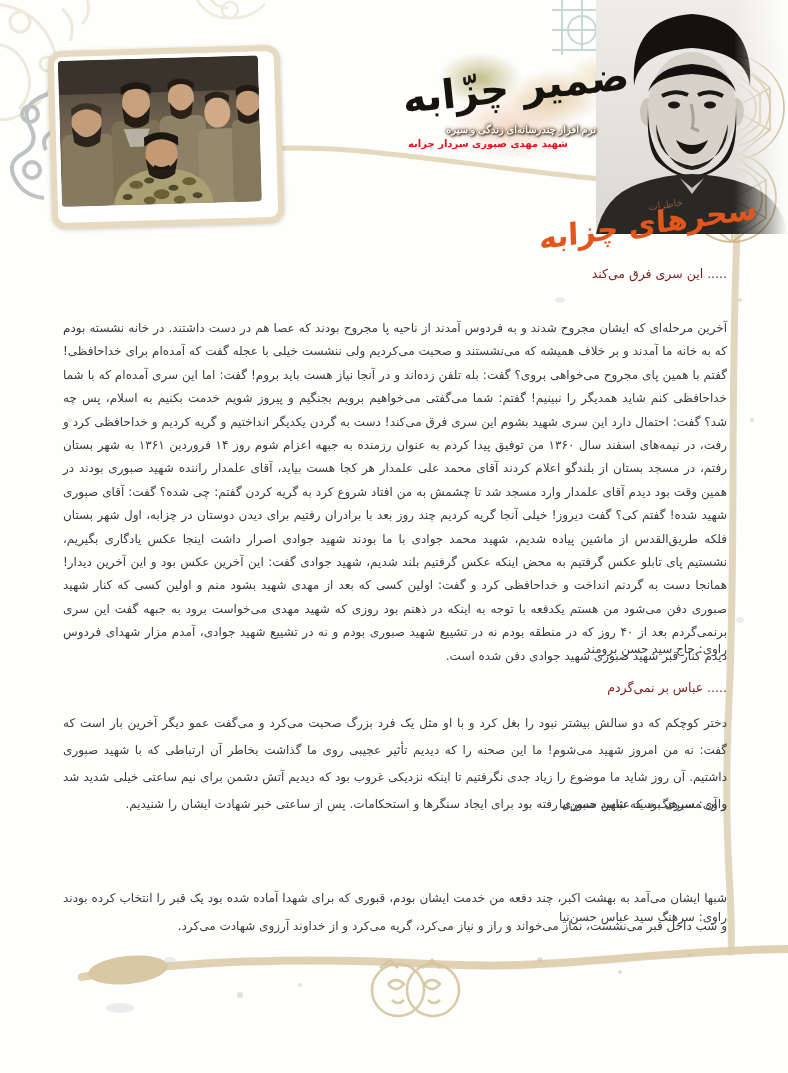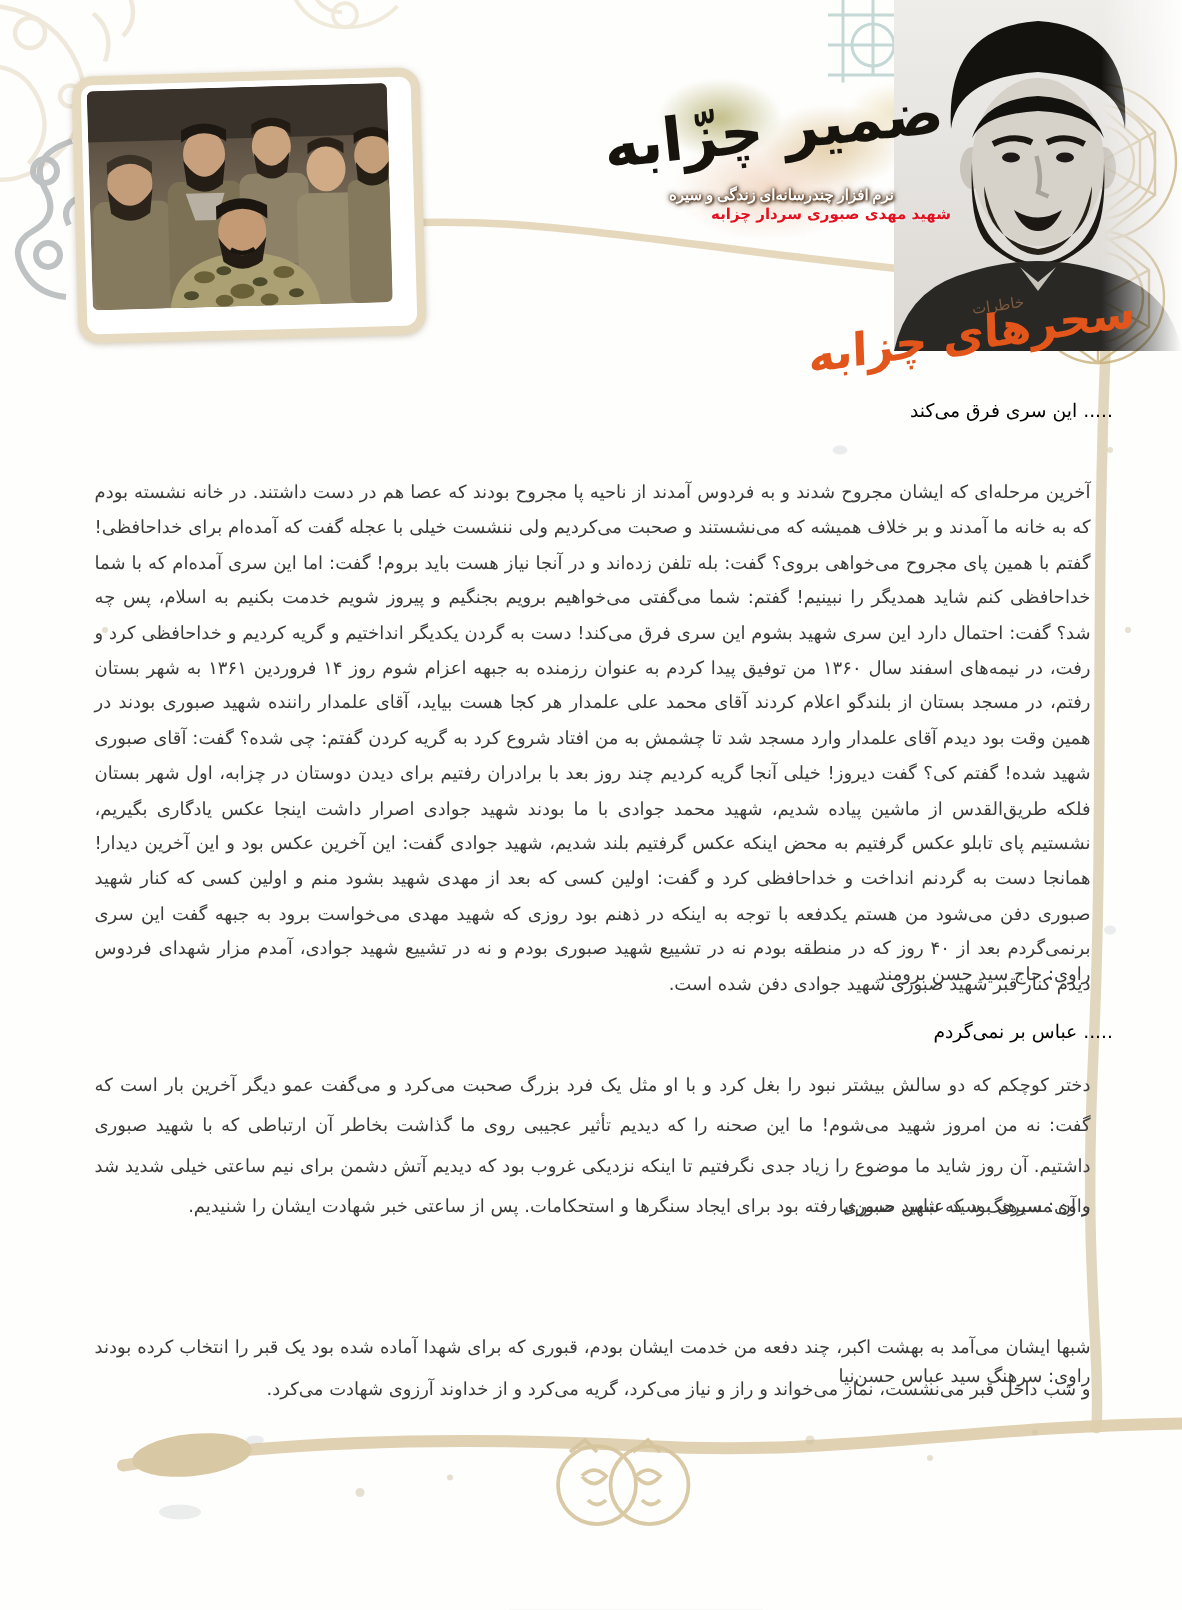--- a/index.html
+++ b/index.html
@@ -20,30 +20,30 @@
       background:
         radial-gradient(ellipse 60px 38px at 32% 28%,rgba(146,138,44,.55),rgba(146,138,44,0) 70%),
         radial-gradient(ellipse 70px 40px at 62% 45%,rgba(196,152,70,.45),rgba(196,152,70,0) 70%),
         radial-gradient(ellipse 90px 50px at 45% 70%,rgba(232,186,150,.5),rgba(232,186,150,0) 72%),
         radial-gradient(ellipse 50px 30px at 80% 25%,rgba(210,180,90,.35),rgba(210,180,90,0) 70%);
       filter:blur(1px);}
   .title-callig{left:402px;top:64px;z-index:5;font-size:40px;font-weight:bold;color:#17140e;
       transform:rotate(-6deg);direction:rtl;white-space:nowrap;letter-spacing:-1px;}
   .subtitle{left:408px;top:124px;width:226px;z-index:6;text-align:center;direction:rtl;font-size:10px;font-weight:bold;
       color:#ffffff;text-shadow:0 0 2px #4a2d15,0 0 4px #4a2d15,1px 1px 2px #4a2d15;font-family:Liberation Serif, serif;}
-  .subtitle-red{left:408px;top:138px;width:226px;z-index:6;text-align:right;direction:rtl;font-size:10px;font-weight:bold;
+  .subtitle-red{left:408px;top:138px;width:226px;z-index:6;text-align:left;direction:rtl;font-size:10px;font-weight:bold;
       color:#e3101e;text-shadow:0 0 2px rgba(255,255,255,.9);}
   .mem-callig{left:538px;top:206px;z-index:5;font-size:30px;font-weight:bold;color:#e2551b;
       transform:rotate(-8deg) skewX(-6deg);direction:rtl;white-space:nowrap;}
   .mem-label{left:648px;top:199px;z-index:5;font-size:10px;color:#7d5b3e;transform:rotate(-8deg);}
   .deco-line{left:0;top:0;width:788px;height:1073px;z-index:1;pointer-events:none;}
   
   .rtl-text{direction:rtl;text-align:justify;-moz-text-align-last:right;text-align-last:right;
       color:#3c3c3c;z-index:5;font-family:"DejaVu Sans",sans-serif;margin-top:28px;}
-  .heading{position:absolute;right:46px;width:664px;direction:rtl;font-size:12.5px;color:#000000;z-index:5;}
+  .heading{position:absolute;right:61px;width:664px;direction:rtl;font-size:12.5px;color:#7f1d1d;z-index:5;}
   .narrator{position:absolute;right:61px;width:664px;direction:rtl;text-align:right;font-size:12px;color:#3c3c3c;z-index:5;}
   .body-p{position:absolute;right:61px;width:664px;font-size:12px;}
   .sec1-h{top:266px;} .sec1-b{top:289px;line-height:23.4px;} .sec1-n{top:642px;}
   .sec2-h{top:680px;} .sec2-b{top:682px;line-height:27px;}   .sec2-n{top:797px;}
   .sec3-h{top:836px;} .sec3-b{top:857px;line-height:27.5px;} .sec3-n{top:910px;}
 </style>
 </head>
 <body>
 
 <div class="page">

